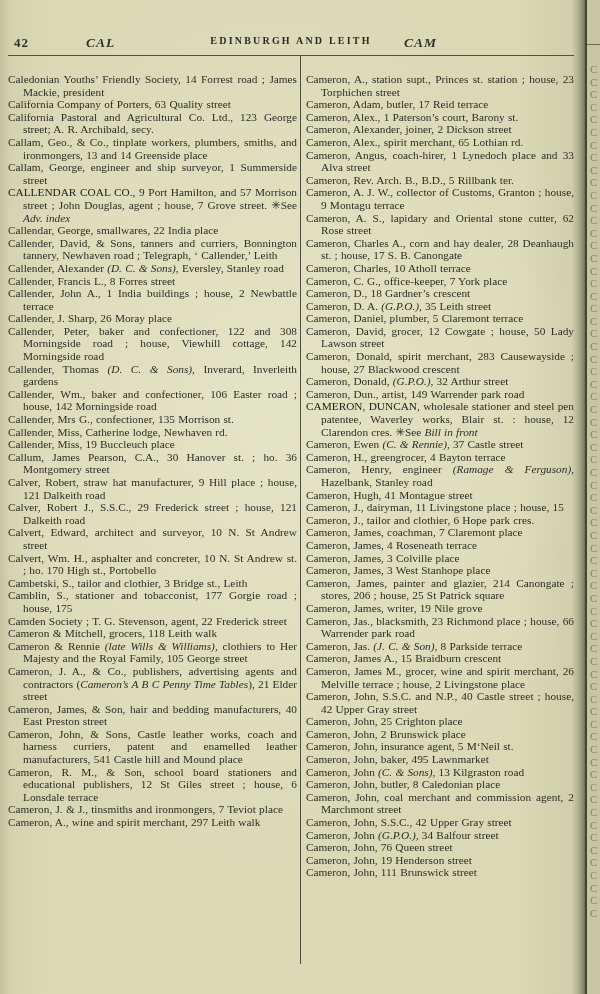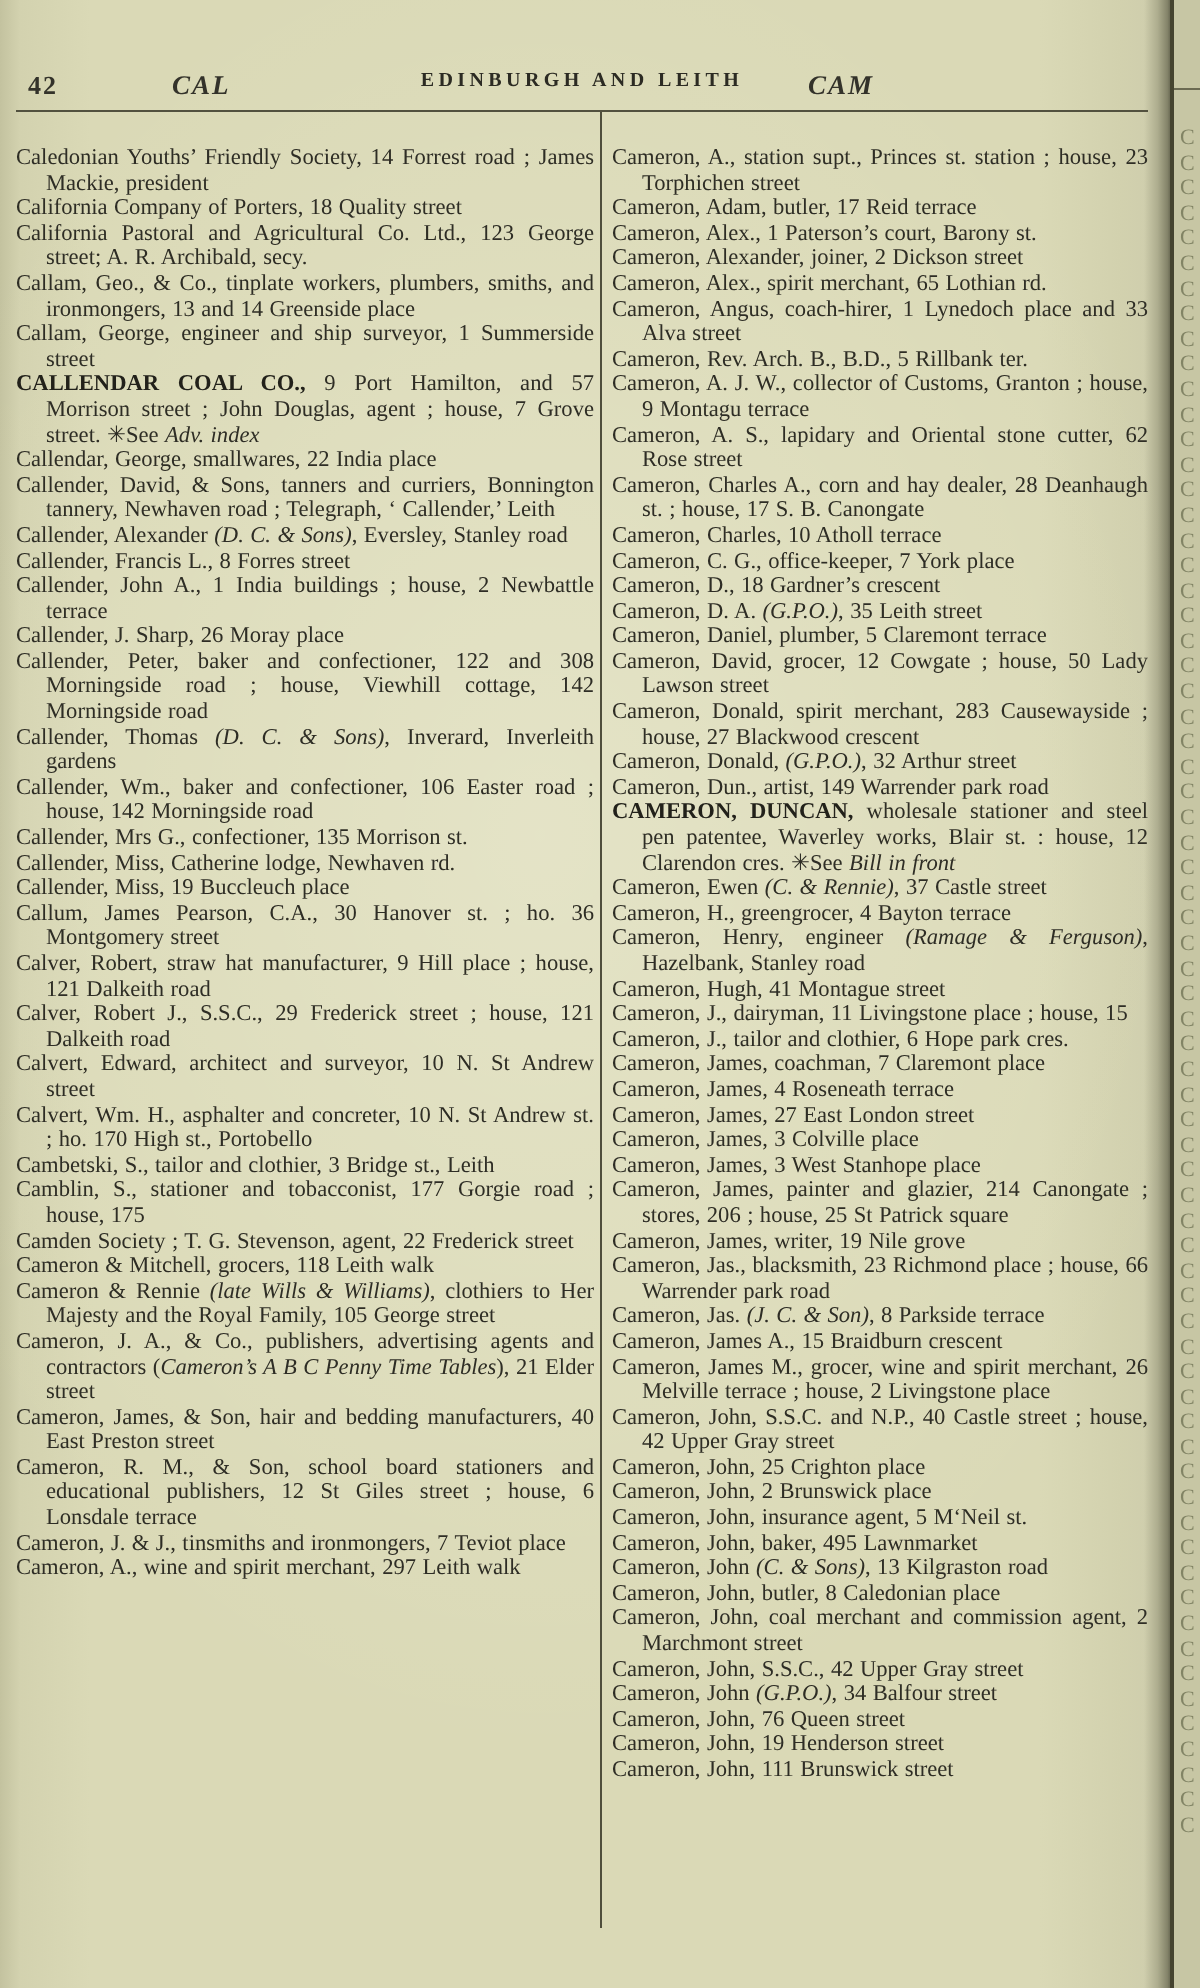--- a/index.html
+++ b/index.html
@@ -22,21 +22,21 @@
   .columns{position:absolute;top:61px;left:8px;width:566px;}
   .col{position:absolute;top:12px;}
   .col-left{left:0;width:289px;}
   .col-right{left:298px;width:268px;}
   .col-divider{position:absolute;left:292px;top:-5px;width:1px;height:908px;background:#4f4e3c;}
   .entry{
     font-size:11.3px;line-height:12.6px;text-align:justify;
     text-indent:-15px;padding-left:15px;word-spacing:0.4px;
   }
   .entry .it{font-style:italic;}
-  .entry .bd{font-weight:bold;color:#22211a;}
+  .entry .bd{font-weight:normal;color:#22211a;}
   .gutter{
     position:absolute;top:0;right:13px;width:15px;height:994px;
     background:linear-gradient(90deg,rgba(88,88,64,0) 0%,rgba(88,88,64,0.28) 45%,rgba(70,70,50,0.55) 78%,rgba(50,50,36,0.85) 100%);
   }
   .next-page{
     position:absolute;top:0;right:0;width:13px;height:994px;
     background:#c7c6a4;border-left:2px solid #45442f;
   }
   .next-rule{position:absolute;top:44px;left:0;width:100%;height:1px;background:#6b6a52;}
   .next-letters{
@@ -52,21 +52,21 @@
   <span class="hdr-item pagenum">42</span>
   <span class="hdr-item guide guide-l">CAL</span>
   <span class="hdr-item title">EDINBURGH AND LEITH</span>
   <span class="hdr-item guide guide-r">CAM</span>
 
   <div class="header-rule"></div>
 
   <div class="columns">
     <div class="col col-left" id="col-left">
         <div class="entry"><span>Caledonian Youths’ Friendly Society, 14 Forrest road ; James Mackie, president</span></div>
-        <div class="entry"><span>California Company of Porters, 18 Quality street</span></div>
+        <div class="entry"><span>California Company of Porters, 63 Quality street</span></div>
         <div class="entry"><span>California Pastoral and Agricultural Co. Ltd., 123 George street; A. R. Archibald, secy.</span></div>
         <div class="entry"><span>Callam, Geo., &amp; Co., tinplate workers, plumbers, smiths, and ironmongers, 13 and 14 Greenside place</span></div>
         <div class="entry"><span>Callam, George, engineer and ship surveyor, 1 Summerside street</span></div>
         <div class="entry"><span class="bd">CALLENDAR COAL CO.,</span><span> 9 Port Hamilton, and 57 Morrison street ; John Douglas, agent ; house, 7 Grove street.  ✳See </span><span class="it">Adv. index</span></div>
         <div class="entry"><span>Callendar, George, smallwares, 22 India place</span></div>
         <div class="entry"><span>Callender, David, &amp; Sons, tanners and curriers, Bonnington tannery, Newhaven road ; Telegraph, ‘ Callender,’ Leith</span></div>
         <div class="entry"><span>Callender, Alexander </span><span class="it">(D. C. &amp; Sons)</span><span>, Eversley, Stanley road</span></div>
         <div class="entry"><span>Callender, Francis L., 8 Forres street</span></div>
         <div class="entry"><span>Callender, John A., 1 India buildings ; house, 2 Newbattle terrace</span></div>
         <div class="entry"><span>Callender, J. Sharp, 26 Moray place</span></div>
@@ -81,20 +81,21 @@
         <div class="entry"><span>Calver, Robert J., S.S.C., 29 Frederick street ; house, 121 Dalkeith road</span></div>
         <div class="entry"><span>Calvert, Edward, architect and surveyor, 10 N. St Andrew street</span></div>
         <div class="entry"><span>Calvert, Wm. H., asphalter and concreter, 10 N. St Andrew st. ; ho. 170 High st., Portobello</span></div>
         <div class="entry"><span>Cambetski, S., tailor and clothier, 3 Bridge st., Leith</span></div>
         <div class="entry"><span>Camblin, S., stationer and tobacconist, 177 Gorgie road ; house, 175</span></div>
         <div class="entry"><span>Camden Society ; T. G. Stevenson, agent, 22 Frederick street</span></div>
         <div class="entry"><span>Cameron &amp; Mitchell, grocers, 118 Leith walk</span></div>
         <div class="entry"><span>Cameron &amp; Rennie </span><span class="it">(late Wills &amp; Williams)</span><span>, clothiers to Her Majesty and the Royal Family, 105 George street</span></div>
         <div class="entry"><span>Cameron, J. A., &amp; Co., publishers, advertising agents and contractors (</span><span class="it">Cameron’s A B C Penny Time Tables</span><span>), 21 Elder street</span></div>
         <div class="entry"><span>Cameron, James, &amp; Son, hair and bedding manufacturers, 40 East Preston street</span></div>
+        <div class="entry"><span>Cameron, John, &amp; Sons, Castle leather works, coach and harness curriers, patent and enamelled leather manufacturers, 541 Castle hill and Mound place</span></div>
         <div class="entry"><span>Cameron, R. M., &amp; Son, school board stationers and educational publishers, 12 St Giles street ; house, 6 Lonsdale terrace</span></div>
         <div class="entry"><span>Cameron, J. &amp; J., tinsmiths and ironmongers, 7 Teviot place</span></div>
         <div class="entry"><span>Cameron, A., wine and spirit merchant, 297 Leith walk</span></div>
       </div>
     <div class="col-divider"></div>
     <div class="col col-right" id="col-right">
         <div class="entry"><span>Cameron, A., station supt., Princes st. station ; house, 23 Torphichen street</span></div>
         <div class="entry"><span>Cameron, Adam, butler, 17 Reid terrace</span></div>
         <div class="entry"><span>Cameron, Alex., 1 Paterson’s court, Barony st.</span></div>
         <div class="entry"><span>Cameron, Alexander, joiner, 2 Dickson street</span></div>
@@ -115,21 +116,20 @@
         <div class="entry"><span>Cameron, Dun., artist, 149 Warrender park road</span></div>
         <div class="entry"><span class="bd">CAMERON, DUNCAN,</span><span> wholesale stationer and steel pen patentee, Waverley works, Blair st. : house, 12 Clarendon cres.  ✳See </span><span class="it">Bill in front</span></div>
         <div class="entry"><span>Cameron, Ewen </span><span class="it">(C. &amp; Rennie)</span><span>, 37 Castle street</span></div>
         <div class="entry"><span>Cameron, H., greengrocer, 4 Bayton terrace</span></div>
         <div class="entry"><span>Cameron, Henry, engineer </span><span class="it">(Ramage &amp; Ferguson)</span><span>, Hazelbank, Stanley road</span></div>
         <div class="entry"><span>Cameron, Hugh, 41 Montague street</span></div>
         <div class="entry"><span>Cameron, J., dairyman, 11 Livingstone place ; house, 15</span></div>
         <div class="entry"><span>Cameron, J., tailor and clothier, 6 Hope park cres.</span></div>
         <div class="entry"><span>Cameron, James, coachman, 7 Claremont place</span></div>
         <div class="entry"><span>Cameron, James, 4 Roseneath terrace</span></div>
-        <div class="entry"><span>Cameron, James, 27 East London street</span></div>
         <div class="entry"><span>Cameron, James, 3 Colville place</span></div>
         <div class="entry"><span>Cameron, James, 3 West Stanhope place</span></div>
         <div class="entry"><span>Cameron, James, painter and glazier, 214 Canongate ; stores, 206 ; house, 25 St Patrick square</span></div>
         <div class="entry"><span>Cameron, James, writer, 19 Nile grove</span></div>
         <div class="entry"><span>Cameron, Jas., blacksmith, 23 Richmond place ; house, 66 Warrender park road</span></div>
         <div class="entry"><span>Cameron, Jas. </span><span class="it">(J. C. &amp; Son)</span><span>, 8 Parkside terrace</span></div>
         <div class="entry"><span>Cameron, James A., 15 Braidburn crescent</span></div>
         <div class="entry"><span>Cameron, James M., grocer, wine and spirit merchant, 26 Melville terrace ; house, 2 Livingstone place</span></div>
         <div class="entry"><span>Cameron, John, S.S.C. and N.P., 40 Castle street ; house, 42 Upper Gray street</span></div>
         <div class="entry"><span>Cameron, John, 25 Crighton place</span></div>

